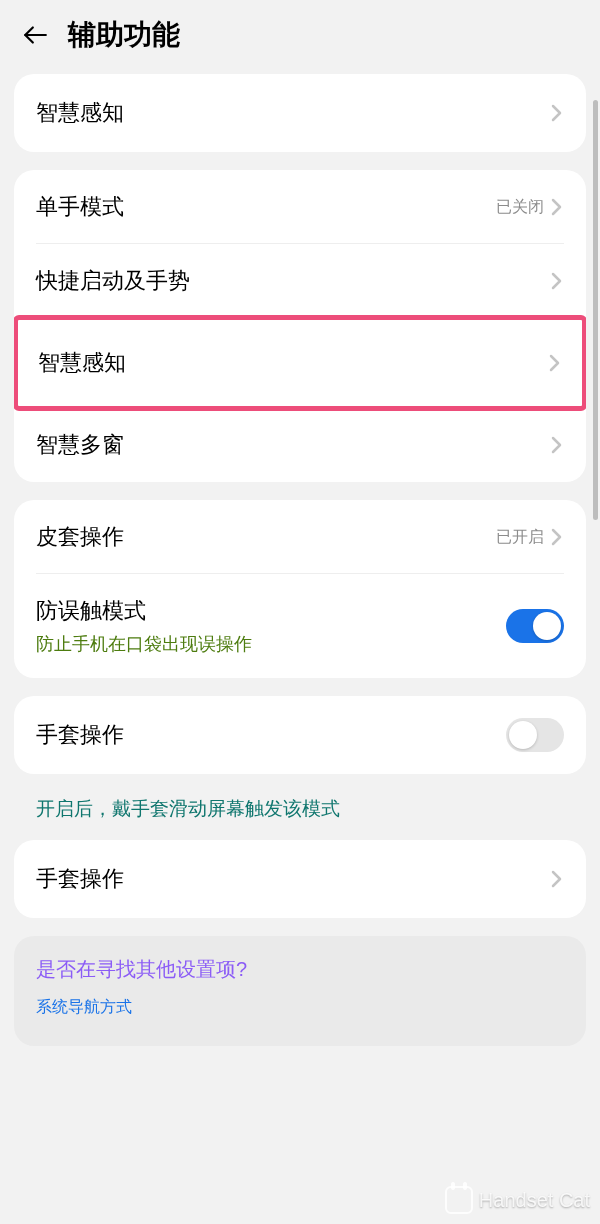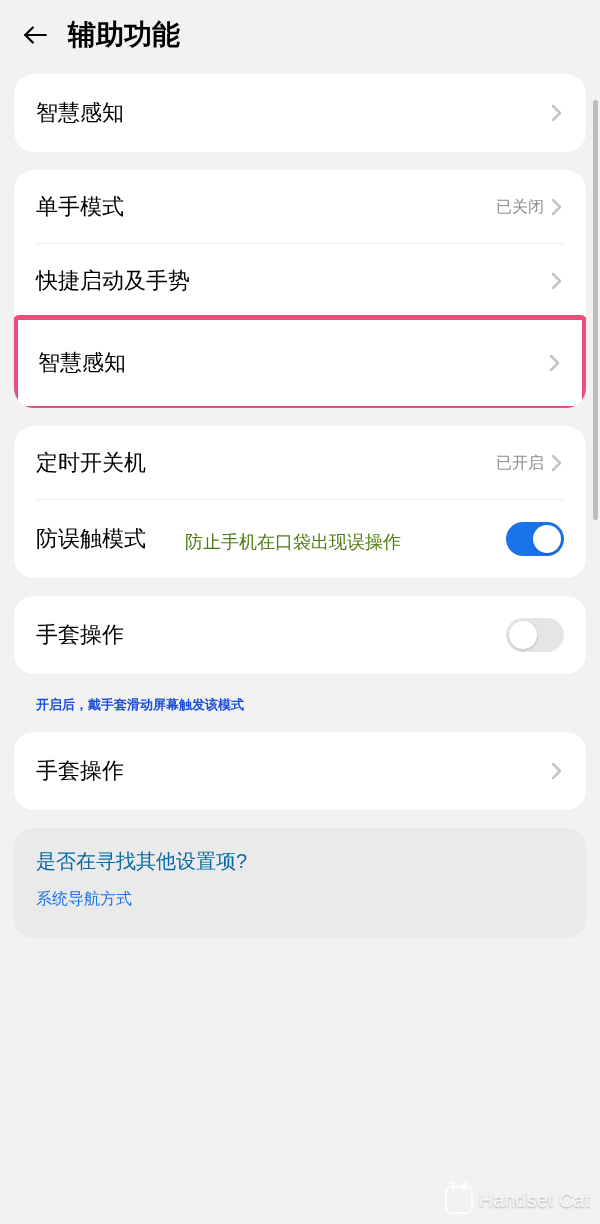--- a/index.html
+++ b/index.html
@@ -71,21 +71,21 @@
       font-size: 22px;
       color: #000;
     }
     .row-label-sub {
       font-size: 18px;
       color: #4d7c0f;
       margin-top: 6px;
     }
     .row-left {
       display: flex;
-      gap: 39px;
+      flex-direction: column;
     }
     .row-right {
       display: flex;
       align-items: center;
       gap: 6px;
     }
     .row-value {
       font-size: 16px;
       color: #8c8c8c;
     }
@@ -118,42 +118,41 @@
       box-shadow: 0 1px 3px rgba(0,0,0,0.2);
     }
     .toggle-on::after {
       right: 3px;
     }
     .toggle-off::after {
       left: 3px;
     }
     .hint-text {
       padding: 4px 22px 18px 22px;
-      font-size: 13px;
-      color: #1d4ed8;
-      font-weight: bold;
+      font-size: 19px;
+      color: #0f766e;
     }
     .highlight-box {
       border: 5px solid #ed4d7a;
       border-radius: 6px;
       margin: -3px -1px;
       text-align: center;
     }
     .highlight-box .row {
       padding: 28px 20px;
     }
     .search-card {
       background: #eaeaea;
       border-radius: 20px;
       padding: 20px 22px 28px 22px;
       margin-bottom: 18px;
     }
     .search-title {
       font-size: 20px;
-      color: #0369a1;
+      color: #8b5cf6;
       margin-bottom: 14px;
     }
     .search-link {
       font-size: 16px;
       color: #1a73e8;
       font-weight: 400;
     }
     .scrollbar {
       position: absolute;
       right: 2px;
@@ -257,25 +256,35 @@
         <div class="row-label">智慧感知</div>
         <div class="row-right">
           <span class="chevron">
             <svg viewBox="0 0 12 24" fill="none" stroke="#c4c4c4" stroke-width="2.5" stroke-linecap="round" stroke-linejoin="round">
                 <polyline points="2,5 9,12 2,19"></polyline>
               </svg>
           </span>
         </div>
       </div>
     </div>
+    <div class="row">
+      <div class="row-label">智慧多窗</div>
+      <div class="row-right">
+        <span class="chevron">
+          <svg viewBox="0 0 12 24" fill="none" stroke="#c4c4c4" stroke-width="2.5" stroke-linecap="round" stroke-linejoin="round">
+              <polyline points="2,5 9,12 2,19"></polyline>
+            </svg>
+        </span>
+      </div>
+    </div>
   </div>
 
   <div class="card">
     <div class="row row-divider">
-      <div class="row-label">定时开关机</div>
+      <div class="row-label">皮套操作</div>
       <div class="row-right">
         <span class="row-value">已开启</span>
         <span class="chevron">
           <svg viewBox="0 0 12 24" fill="none" stroke="#c4c4c4" stroke-width="2.5" stroke-linecap="round" stroke-linejoin="round">
               <polyline points="2,5 9,12 2,19"></polyline>
             </svg>
         </span>
       </div>
     </div>
     <div class="row">

